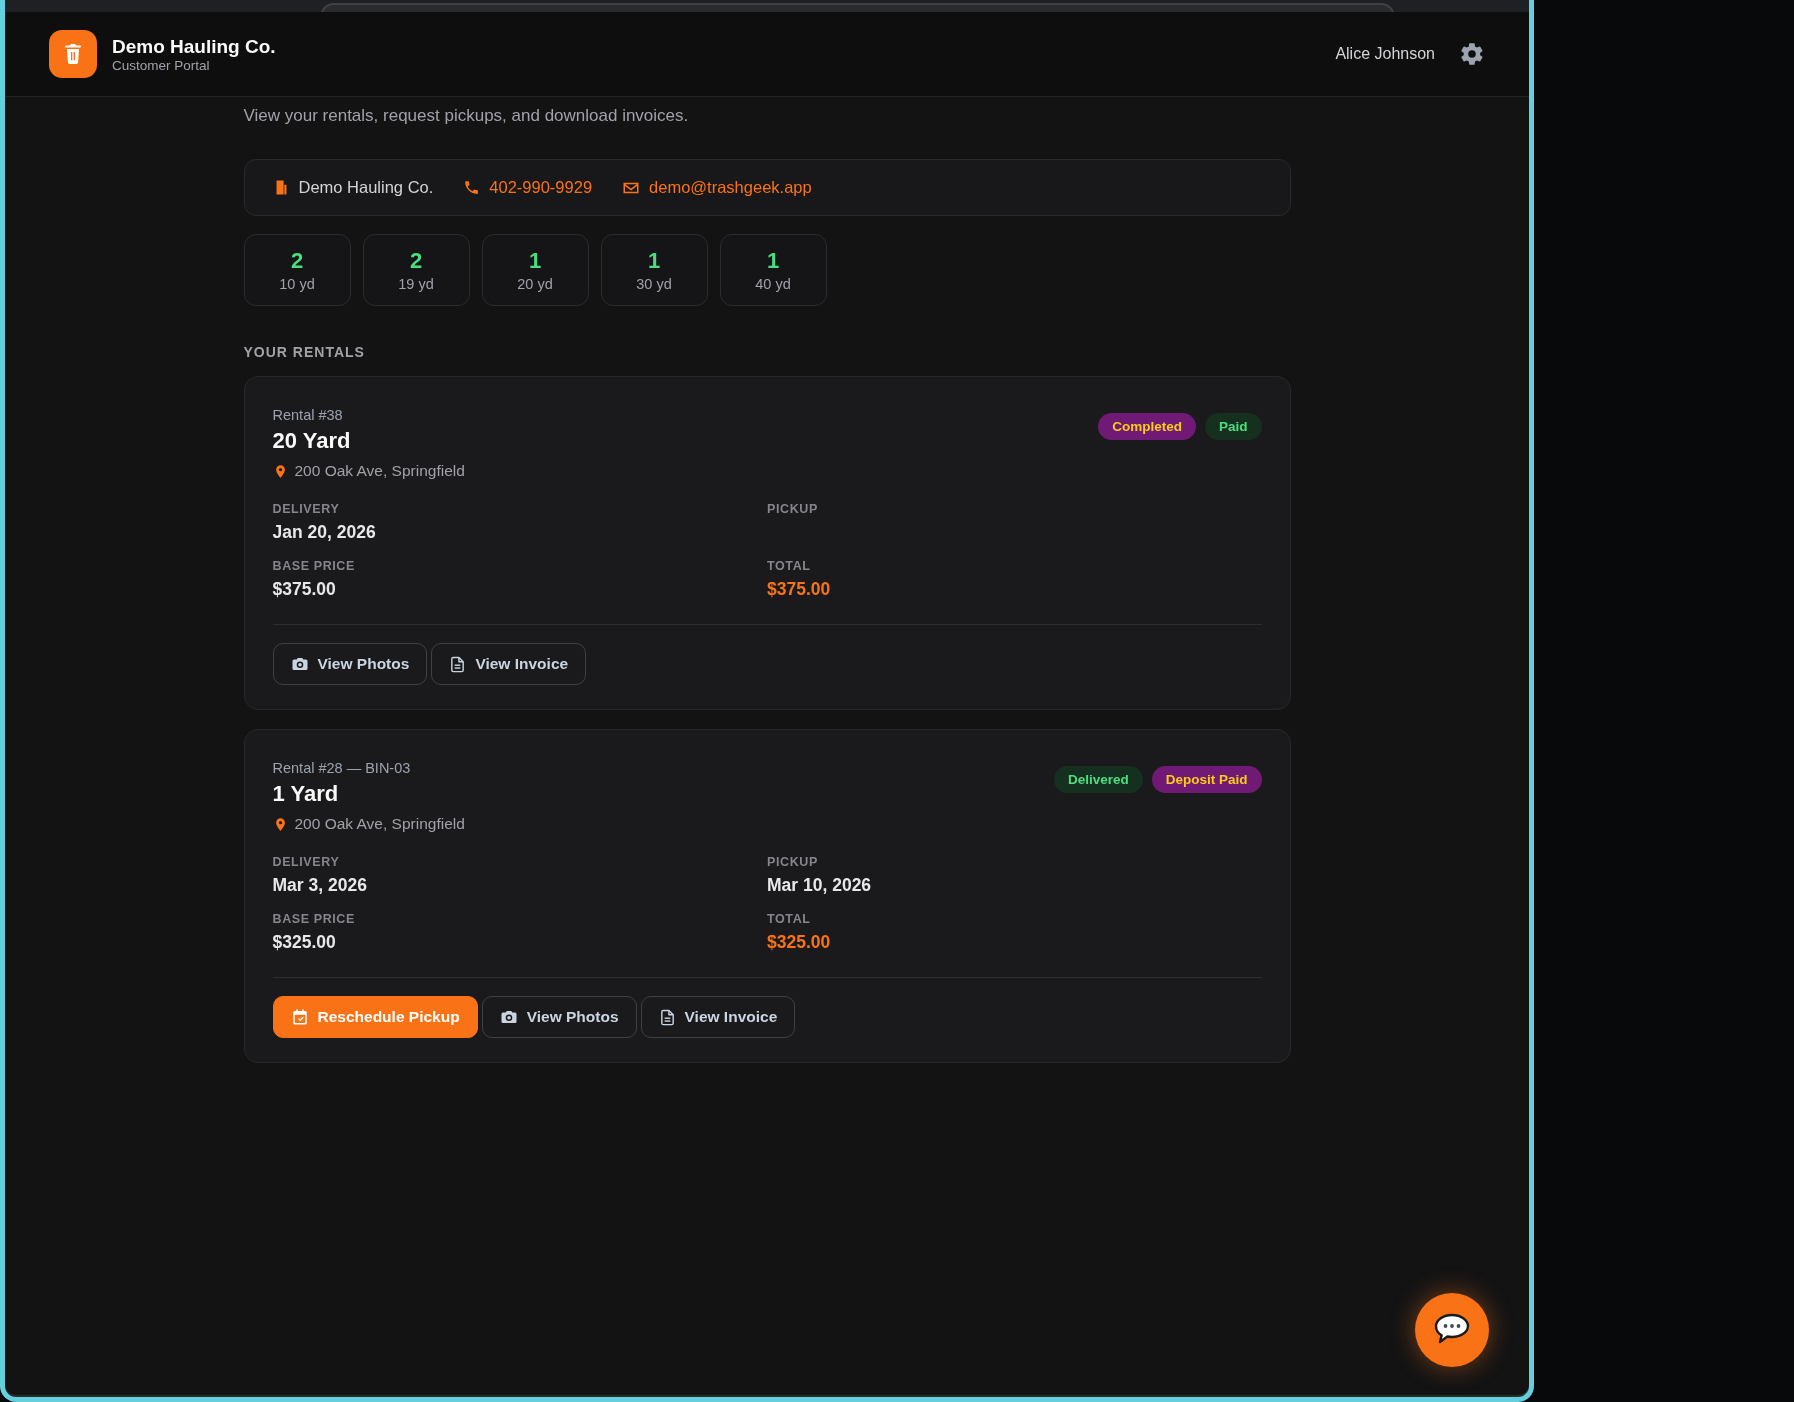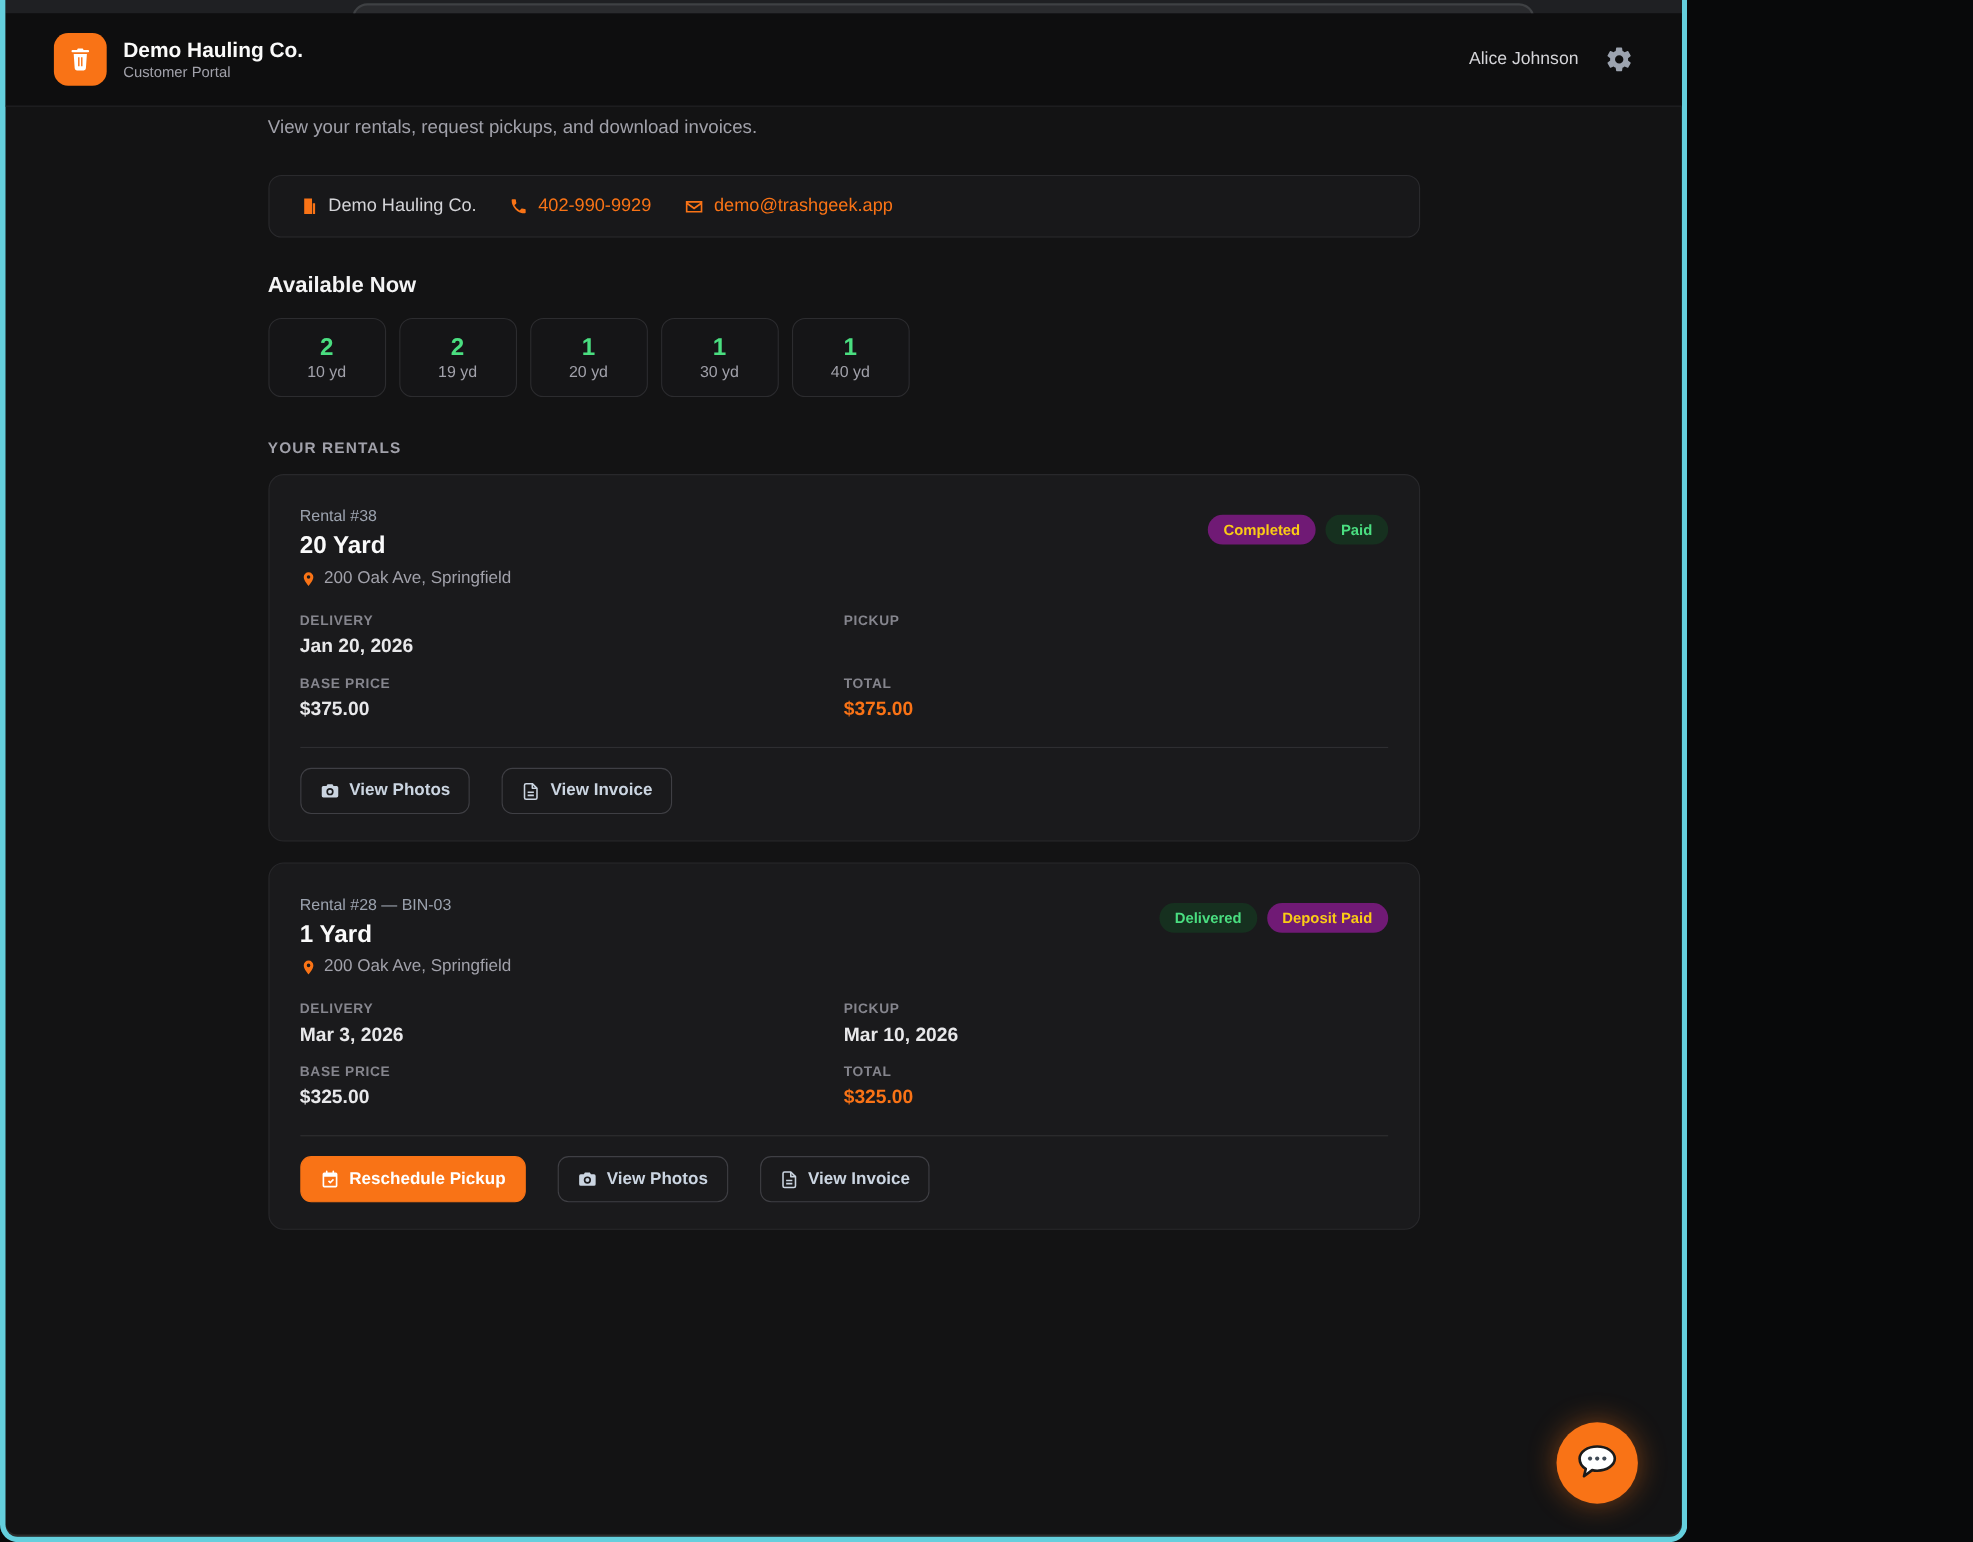--- a/index.html
+++ b/index.html
@@ -63,21 +63,21 @@
   .badge--yellow { color:#facc15; background:#701a75; }
   .badge--green { color:#4ade80; background:#16301f; }
 
   .detail-grid { display:grid; grid-template-columns:1fr 1fr; margin-top:22px; row-gap:16px; }
   .detail-label { font-size:12.5px; font-weight:bold; color:#85858d; letter-spacing:.6px; }
   .detail-value { font-size:17.5px; font-weight:bold; color:#e8e8ea; margin-top:6px; }
   .detail-value.total { color:#f97316; }
 
   .divider { height:1px; background:#2e2e31; margin:24px 0 18px 0; }
 
-  .btn-row { display:flex; gap:29px; }
+  .btn-row { display:flex; gap:4px; }
   .btn { display:flex; align-items:center; gap:9px; height:42px; padding:0 17px;
     border:1px solid #3f3f44; border-radius:10px; background:transparent;
     color:#cbd5e1; font-size:15.5px; font-weight:bold; font-family:inherit; cursor:pointer; }
   .btn--primary { background:#f97316; border-color:#f97316; color:#ffffff; }
 
   .chat-fab { position:absolute; right:40px; bottom:30px; width:74px; height:74px; border-radius:50%;
     background:#f97316; border:none; display:flex; align-items:center; justify-content:center;
     box-shadow:0 0 26px rgba(249,115,22,0.45); cursor:pointer; }
 
   svg { display:block; }
@@ -137,21 +137,20 @@
       <div class="contact-item link">
         <span>
           <svg width="18" height="18" viewBox="0 0 24 24" fill="#f97316">
             <path d="M2 5h20v14H2V5zm2.4 2L12 12.6 19.6 7H4.4zM20 9.4l-8 5.9-8-5.9V17h16V9.4z"></path>
           </svg>
         </span>
         <span>demo@trashgeek.app</span>
       </div>
     </div>
 
-    <h2 class="section-heading">Available Now</h2>
 
     <div class="avail-row">
       <div class="avail-card">
         <div class="avail-count">2</div>
         <div class="avail-size">10 yd</div>
       </div>
       <div class="avail-card">
         <div class="avail-count">2</div>
         <div class="avail-size">19 yd</div>
       </div>

